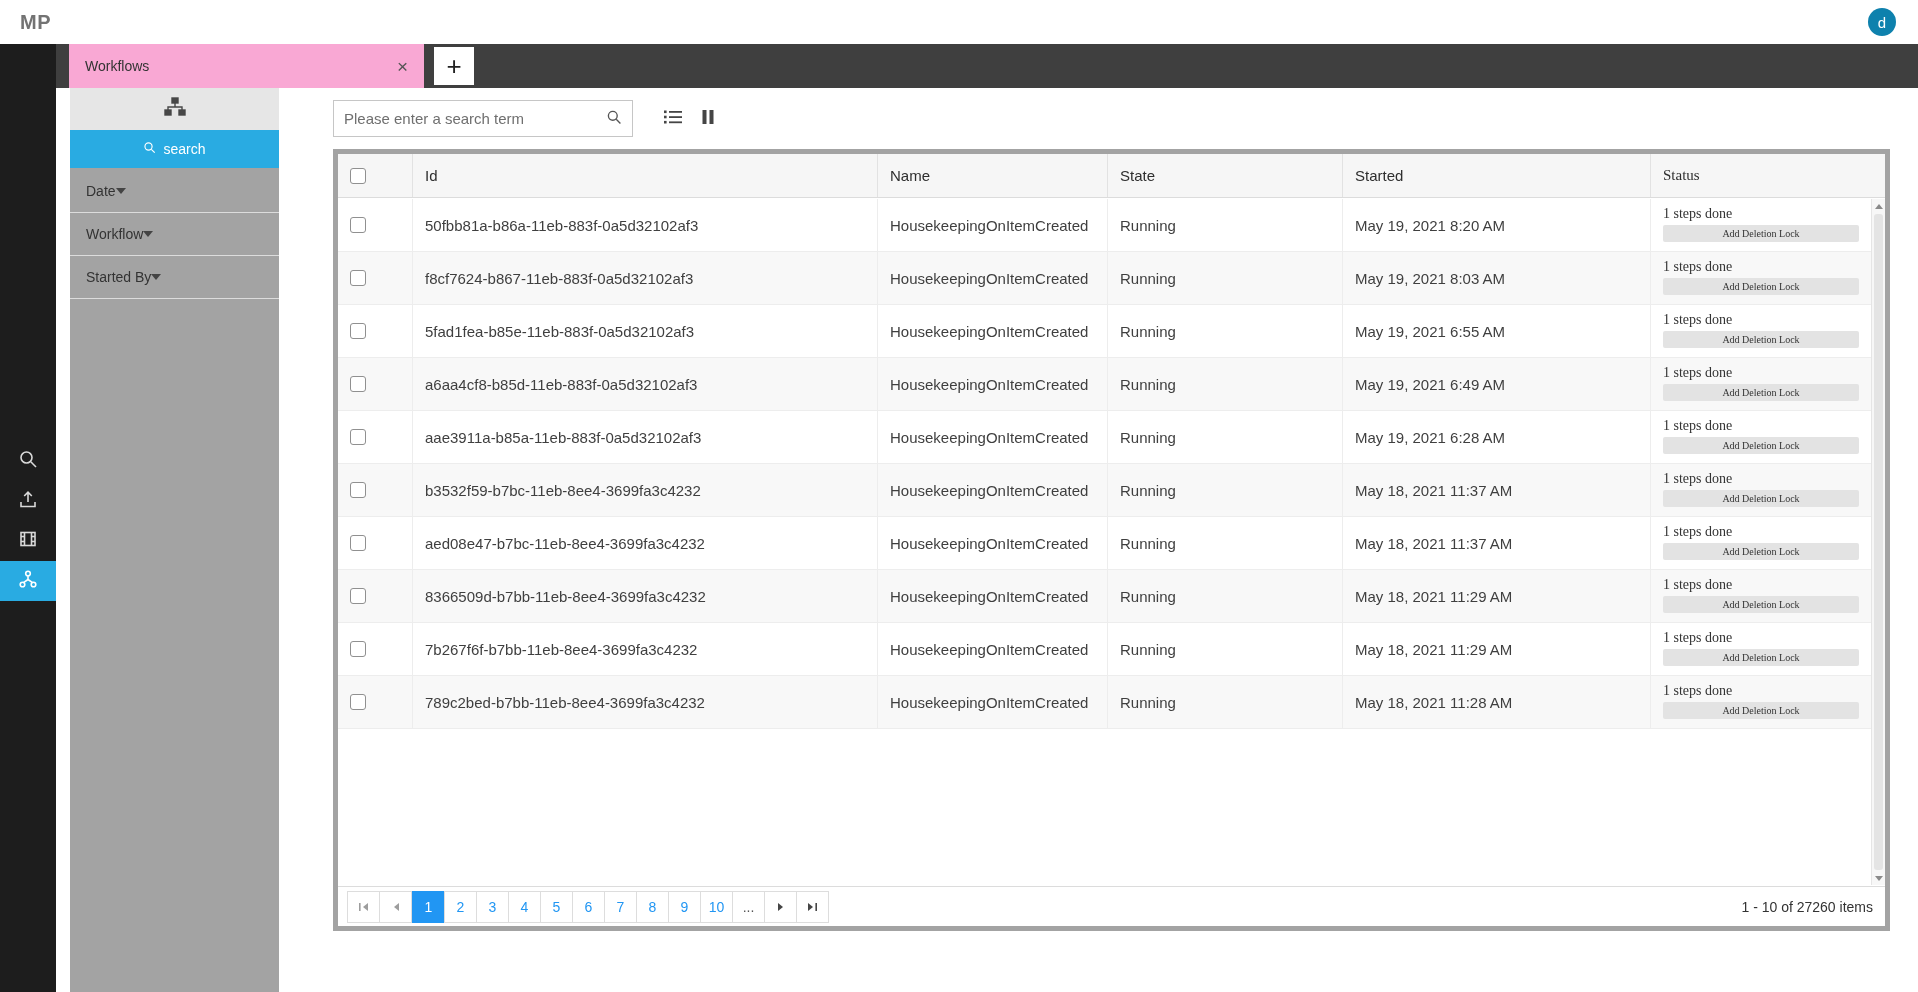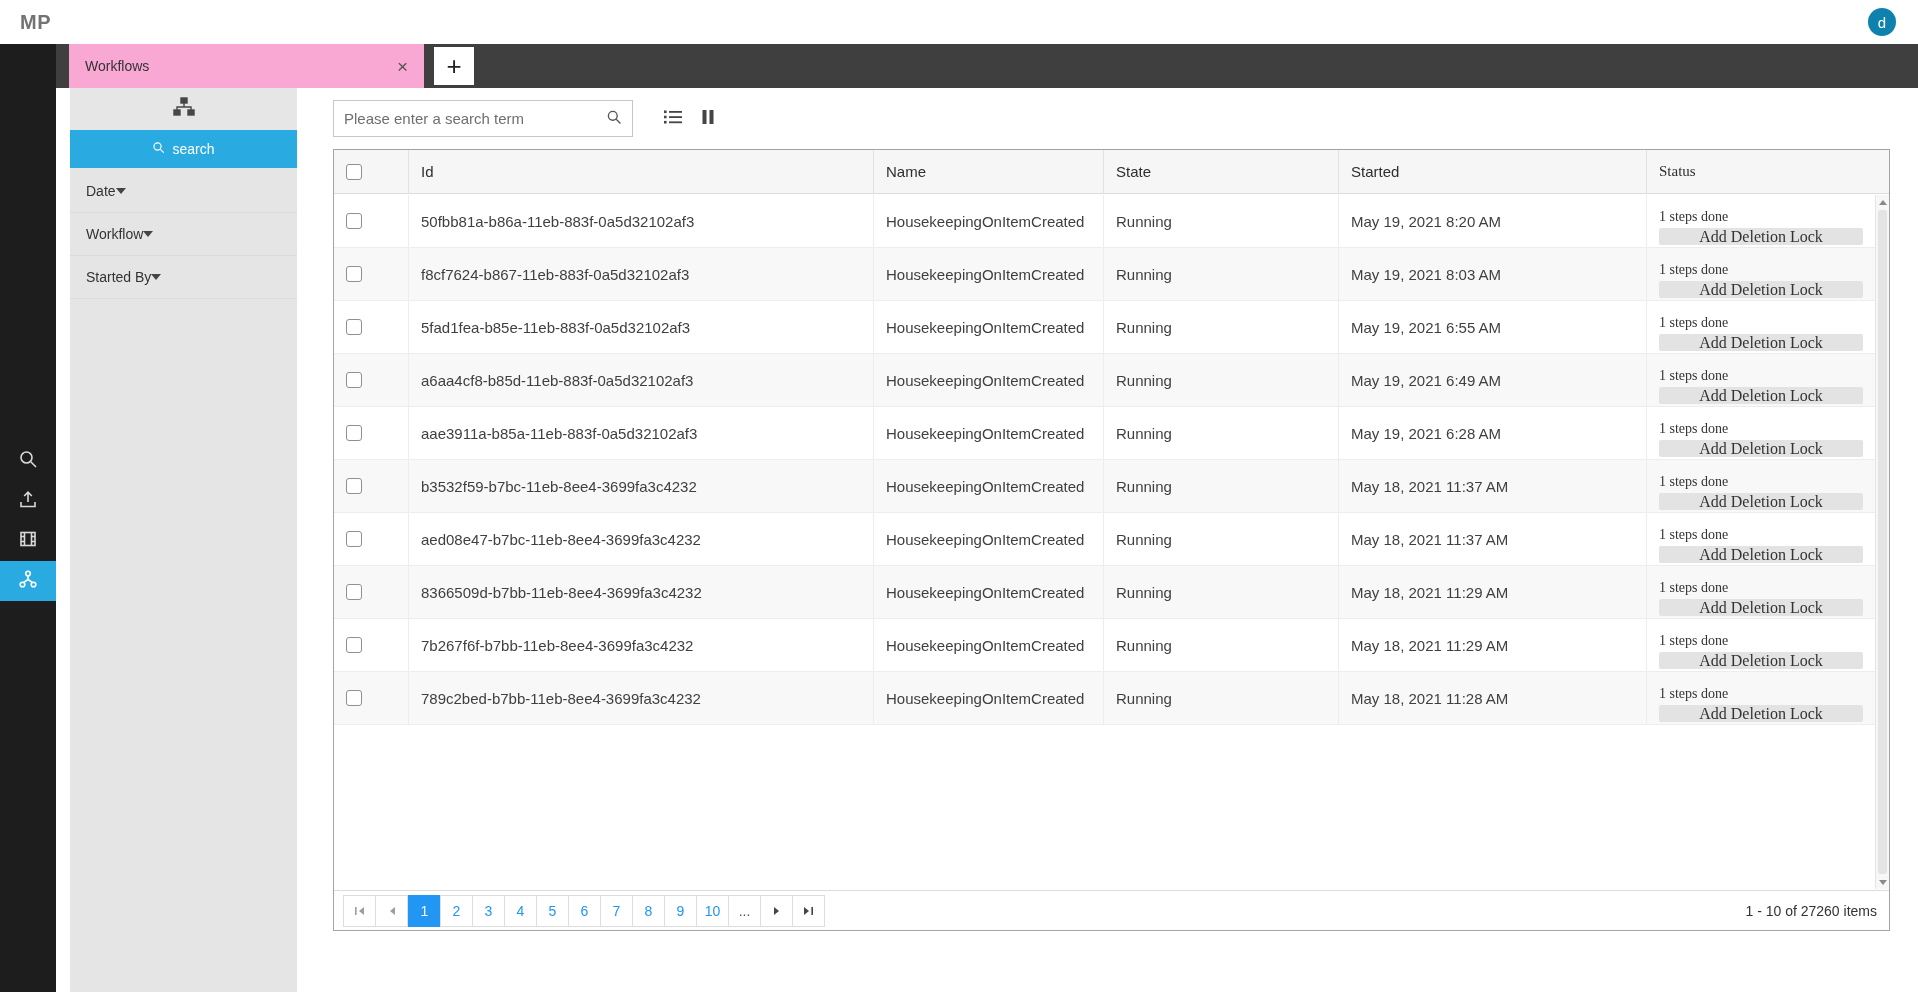--- a/index.html
+++ b/index.html
@@ -26,21 +26,21 @@
   .tabbar { position:absolute; left:56px; top:44px; right:0; height:44px; background:#3f3f3f;
             display:flex; align-items:stretch; }
   .tab { margin-left:13px; width:355px; background:#f9a8d4; display:flex; align-items:center;
          justify-content:space-between; padding:0 16px; font-size:14px; color:#333; cursor:pointer; }
   .tab-close { font-size:19px; color:#555; line-height:1; cursor:pointer; font-weight:400; }
   .newtab { margin-left:10px; width:40px; height:38px; align-self:center; background:#fff;
             display:flex; align-items:center; justify-content:center; font-size:26px; font-weight:300;
             color:#222; cursor:pointer; }
 
   
-  .filter-panel { position:absolute; left:70px; top:88px; width:227px; bottom:0; background:#e5e5e5; }
+  .filter-panel { position:absolute; left:70px; top:88px; width:209px; bottom:0; background:#a3a3a3; }
   .panel-head { height:42px; background:#e6e6e6; display:flex; align-items:center; justify-content:center; cursor:pointer; }
   .panel-head svg { fill:#474747; stroke:#474747; }
   .search-btn { display:flex; width:100%; height:38px; background:#29abe2; color:#fff; border:none;
                 align-items:center; justify-content:center; gap:7px; font-size:14px; cursor:pointer;
                 font-family:inherit; }
   .search-btn svg { stroke:#fff; fill:none; stroke-width:1.8; }
   .filter-sections { margin-top:2px; }
   .filter-section { height:43px; display:flex; align-items:center; justify-content:flex-start;
                     padding:0 16px; font-size:14px; color:#333; border-bottom:1px solid #dcdcdc; cursor:pointer; }
   .caret { width:0; height:0; border-left:5px solid transparent; border-right:5px solid transparent;
@@ -53,42 +53,42 @@
   .searchbox input { flex:1; min-width:0; border:none; outline:none; padding:0 10px; font-size:15px;
                      color:#6d28d9; font-family:inherit; background:transparent; }
   .searchbox input::placeholder { color:#6f6f6f; }
   .searchbox-btn { width:36px; height:100%; border:none; background:transparent; display:flex;
                    align-items:center; justify-content:center; cursor:pointer; }
   .searchbox-btn svg { stroke:#555; fill:none; stroke-width:1.7; }
   .tool-icon { margin-left:30px; cursor:pointer; display:flex; align-items:center; }
   .tool-icon + .tool-icon { margin-left:18px; }
 
   
-  .grid { position:absolute; left:0; right:0; top:61px; bottom:61px; border:1px solid #a3a3a3; background:#fff; }
+  .grid { position:absolute; left:0; right:0; top:61px; bottom:61px; border:5px solid #a3a3a3; background:#fff; }
   .grid-header { height:44px; background:#f6f6f6; border-bottom:1px solid #dcdcdc; display:flex; }
   .th { display:flex; align-items:center; padding-left:12px; font-size:15px; color:#2e2e2e;
         border-right:1px solid #e2e2e2; cursor:pointer; }
   .th:last-child { border-right:none; }
   .col-check { width:75px; }
   .col-id { width:465px; }
   .col-name { width:230px; }
   .col-state { width:235px; }
   .col-started { width:308px; }
   .col-status { flex:1;font-family:Liberation Serif, serif; }
 
   .grid-body { position:absolute; top:45px; left:0; right:14px; bottom:41px; overflow:hidden; background:#fff; }
   .tr { display:flex; height:53px; border-bottom:1px solid #ededed; background:#fff; cursor:pointer; }
   .tr.alt { background:#f8f8f8; }
   .td { display:flex; align-items:center; padding-left:12px; font-size:15px; color:#3f3f3f;
         border-right:1px solid #ededed; overflow:hidden; white-space:nowrap; }
   .td:last-child { border-right:none; }
-  .td-status { display:block; padding-top:14px; }
+  .td-status { display:block; padding-top:7px; }
   .steps { font-size:14px; color:#333; margin-bottom:3px; }
   .progress { width:calc(100% - 12px); height:17px; background:#e3e3e3; border-radius:2px;
-              display:flex; align-items:center; justify-content:center; font-size:16px; color:#333; }
+              display:flex; align-items:center; justify-content:center; font-size:10px; color:#333; }
 
   .checkbox { width:16px; height:16px; border:1px solid #909090; border-radius:3px; background:#fff;
               display:inline-block; cursor:pointer; }
 
   
   .vscroll { position:absolute; top:45px; right:0; width:14px; bottom:41px; background:#f7f7f7;
              border-left:1px solid #e5e5e5; }
   .scroll-arrow { position:absolute; left:0; width:13px; height:14px; display:flex; align-items:center;
                   justify-content:center; cursor:pointer; }
   .scroll-arrow.up { top:0; }

